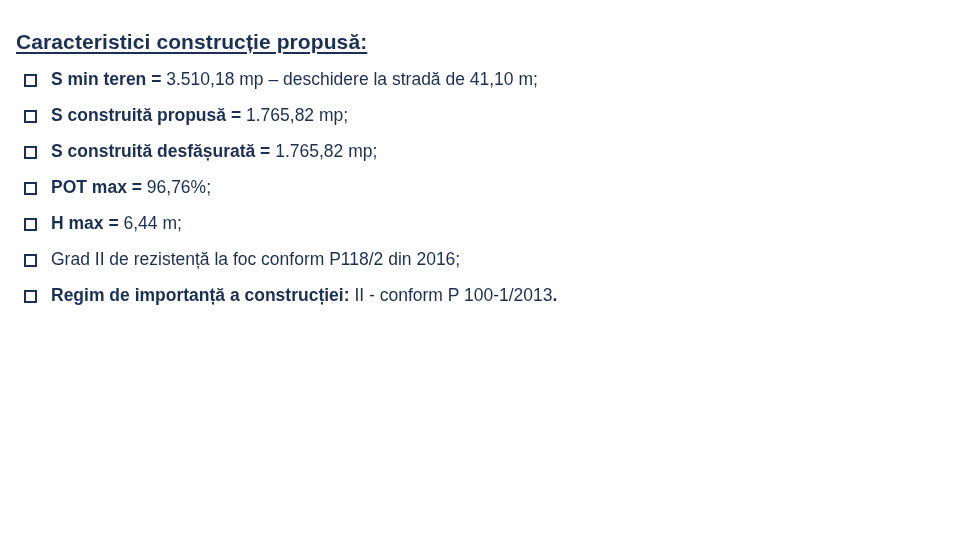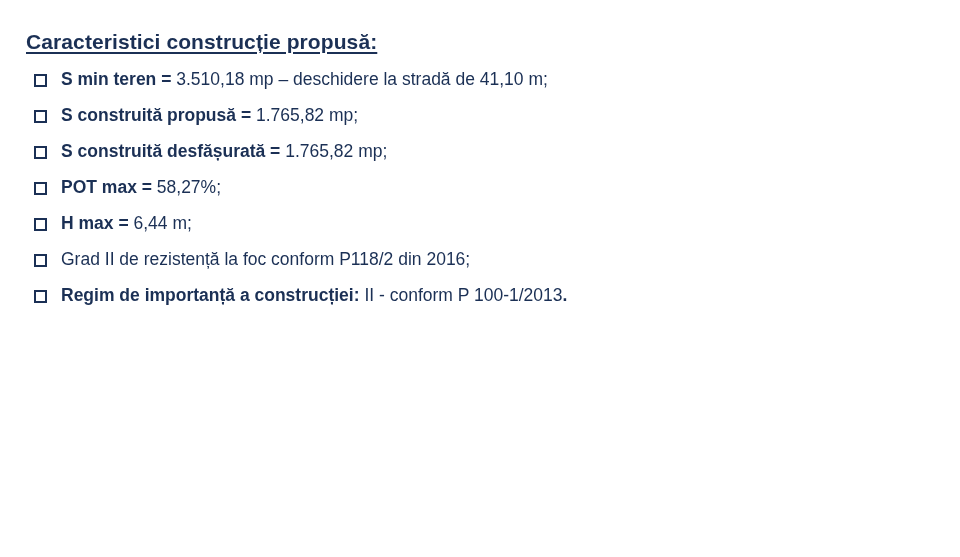--- a/index.html
+++ b/index.html
@@ -12,21 +12,21 @@
     background: #ffffff;
     font-family: "Liberation Sans", sans-serif;
     color: #1b3055;
     overflow: hidden;
   }
   .slide {
     position: relative;
     width: 960px;
     height: 557px;
     box-sizing: border-box;
-    padding: 22px 40px 0 26px;
+    padding: 22px 40px 0 16px;
   }
   .slide-title {
     font-size: 21px;
     font-weight: bold;
     color: #1b3055;
     text-decoration: underline;
     text-underline-offset: 3px;
     letter-spacing: 0.1px;
     margin: 6px 0 14px 0;
     line-height: 1.3;
@@ -86,21 +86,21 @@
       <span class="bullet-text"><span class="lead">S construită propusă = </span><span class="rest">1.765,82 mp;</span><span class="rest-bold"></span></span>
     </li>
 
     <li class="bullet-item">
       <span class="bullet-marker"></span>
       <span class="bullet-text"><span class="lead">S construită desfășurată = </span><span class="rest">1.765,82 mp;</span><span class="rest-bold"></span></span>
     </li>
 
     <li class="bullet-item">
       <span class="bullet-marker"></span>
-      <span class="bullet-text"><span class="lead">POT max = </span><span class="rest">58,27%;</span><span class="rest-bold"></span></span>
+      <span class="bullet-text"><span class="lead">POT max = </span><span class="rest">96,76%;</span><span class="rest-bold"></span></span>
     </li>
 
 
 
     <li class="bullet-item">
       <span class="bullet-marker"></span>
       <span class="bullet-text"><span class="lead">H max = </span><span class="rest">6,44 m;</span><span class="rest-bold"></span></span>
     </li>
 
     <li class="bullet-item">

